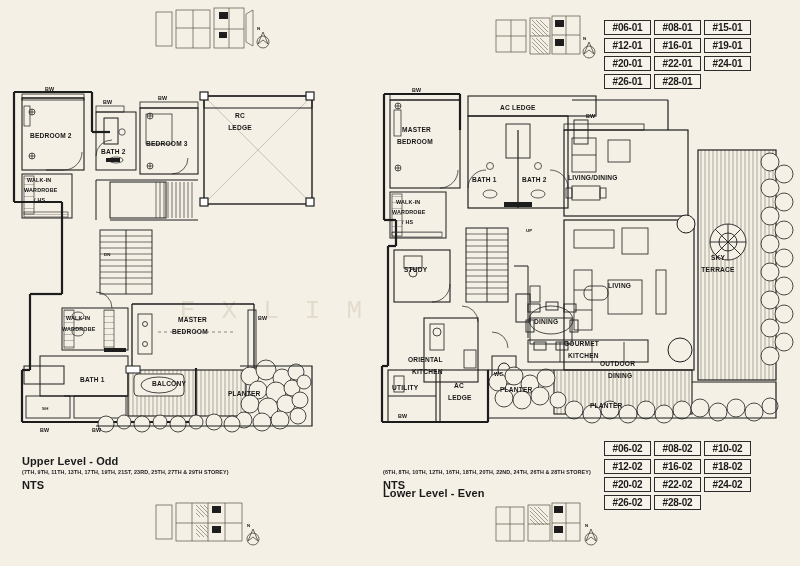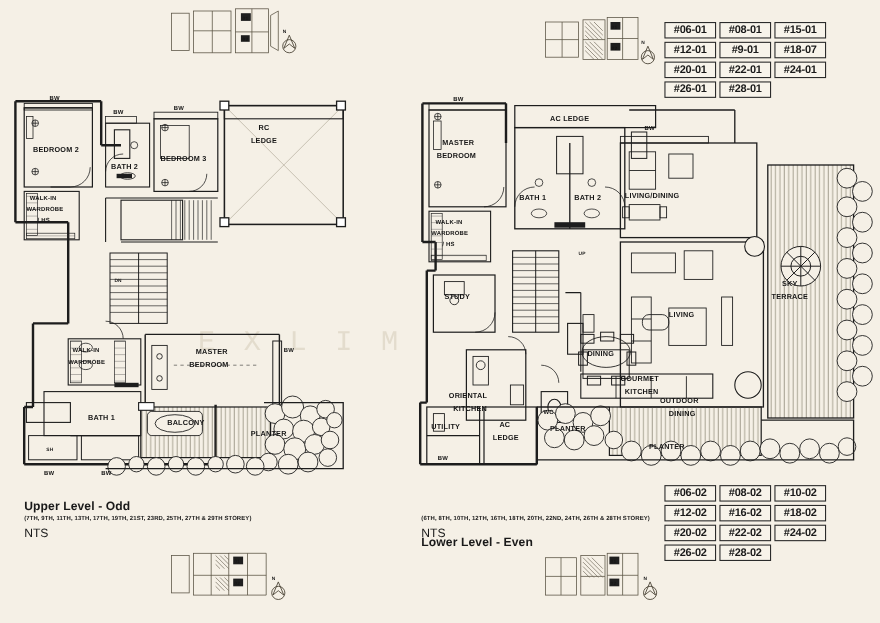--- a/index.html
+++ b/index.html
@@ -32,21 +32,21 @@
     padding:2px 4px 2px 4px;
     line-height:9px;
     width:37px;
     text-align:center;
     box-sizing:content-box;
   }
 
   
   .plan-title{position:absolute;font-size:11px;font-weight:bold;letter-spacing:0.1px;}
   .plan-sub{position:absolute;font-size:5.4px;font-weight:bold;letter-spacing:0.1px;white-space:nowrap;}
-  .plan-nts{position:absolute;font-size:11px;font-weight:normal;}
+  .plan-nts{position:absolute;font-size:11px;font-weight:bold;}
 
   
   .keyplan{position:absolute;}
   .keyplan svg{display:block;}
 
   
   .plan{position:absolute;}
   .plan svg{display:block;}
 
   
@@ -112,22 +112,22 @@
       </g>
       <text x="91" y="32" class="rlabel xs">N</text>
     </svg>
   </div>
 
   <div class="unit-grid" style="left:604px;top:20px;">
     <div class="unit-box">#06-01</div>
     <div class="unit-box">#08-01</div>
     <div class="unit-box">#15-01</div>
     <div class="unit-box">#12-01</div>
-    <div class="unit-box">#9-01</div>
-    <div class="unit-box">#18-07</div>
+    <div class="unit-box">#16-01</div>
+    <div class="unit-box">#19-01</div>
     <div class="unit-box">#20-01</div>
     <div class="unit-box">#22-01</div>
     <div class="unit-box">#24-01</div>
     <div class="unit-box">#26-01</div>
     <div class="unit-box">#28-01</div>
   </div>
 
   <div class="plan" style="left:0px;top:70px;">
     <svg width="345" height="375" viewBox="0 0 345 375">
       <defs>

